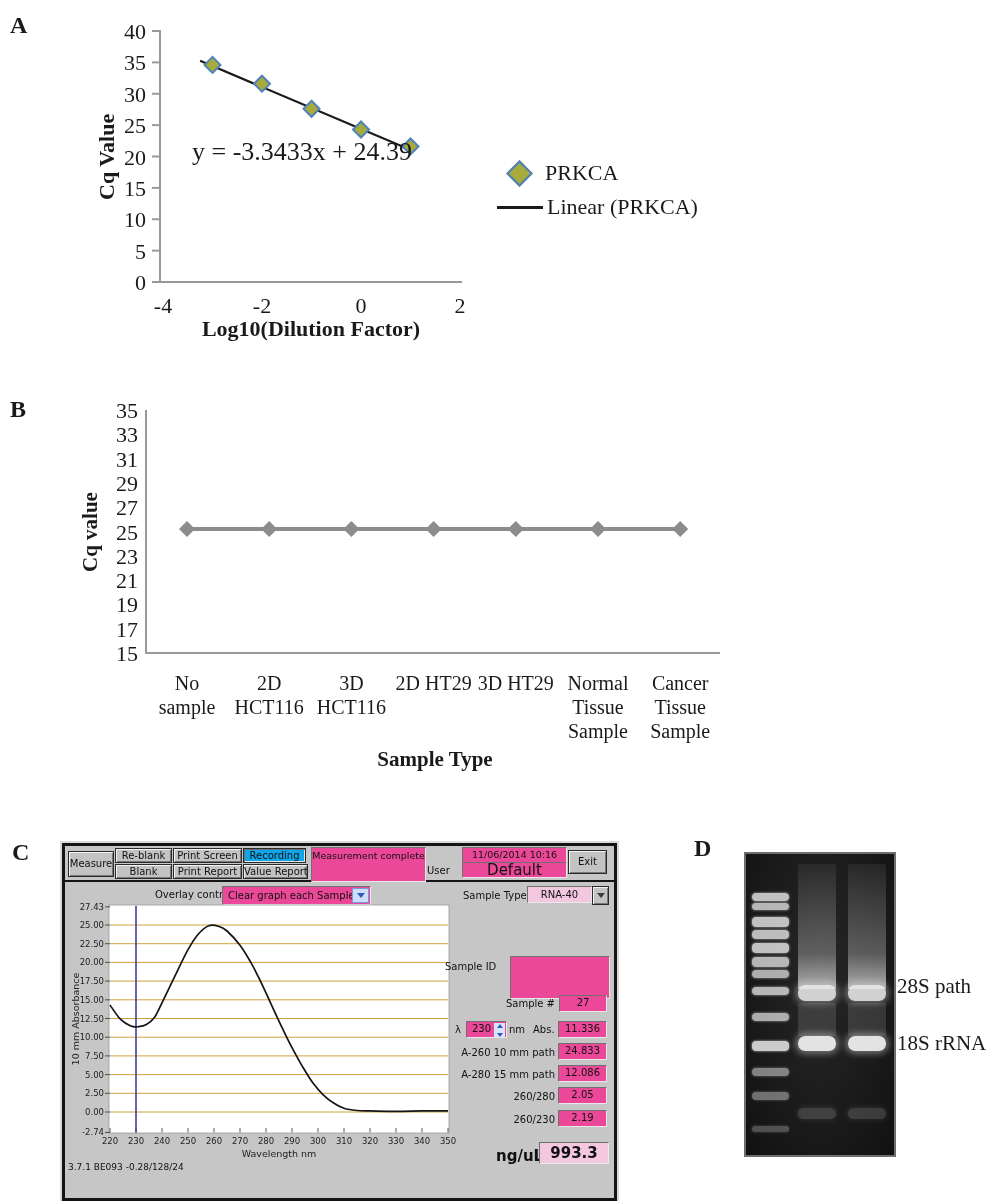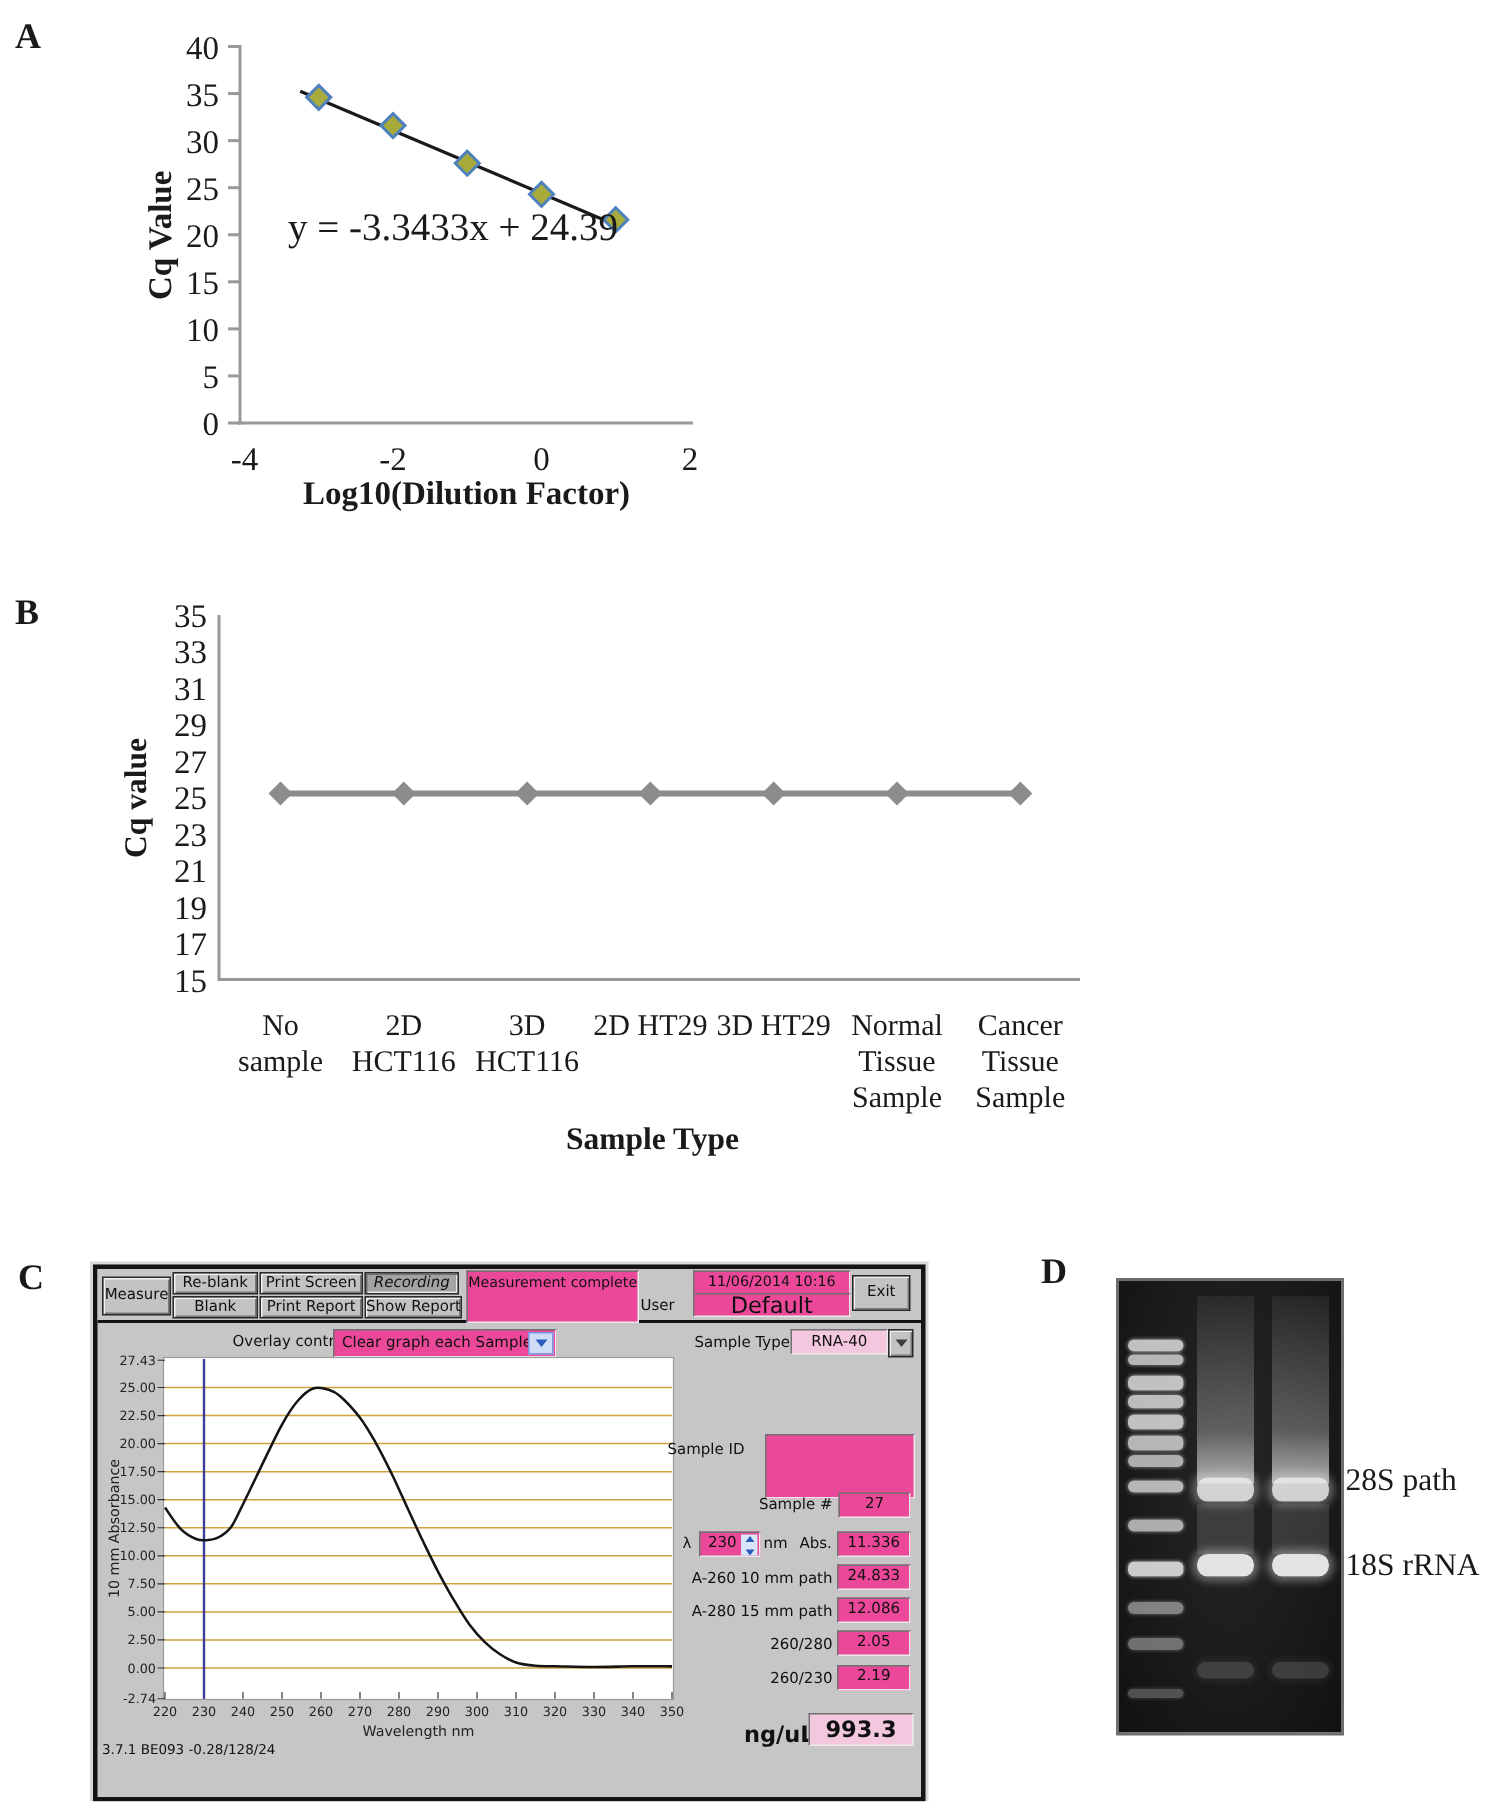--- a/index.html
+++ b/index.html
@@ -17,21 +17,21 @@
       background:#a6ab3c;border:2px solid #4f81bd;transform:rotate(45deg);}
   .legend-line{width:46px;height:3px;background:#1a1a1a;margin-right:4px;}
   
   .win{position:absolute;left:62px;top:843px;width:549px;height:352px;background:#c6c6c6;
        border:3px solid #141414;box-shadow:0 0 0 2px #d9d9d9;
        font-family:"DejaVu Sans",sans-serif;font-size:10px;color:#111;}
   .toolbar{position:absolute;left:0;top:0;width:100%;height:34px;border-bottom:2px solid #141414;background:#c6c6c6;}
   .btn3d{position:absolute;background:#c3c3c3;border:1px solid #2a2a2a;
          box-shadow:inset 1px 1px 0 #f2f2f2, inset -1px -1px 0 #787878;
          text-align:center;color:#111;font-size:10px;overflow:hidden;white-space:nowrap;cursor:default;}
-  .pressed{background:#a3a3a3;box-shadow:inset 1px 1px 0 #6f6f6f, inset -1px -1px 0 #e6e6e6;font-style:italic;}
+  .pressed{background:#0ea5e9;box-shadow:inset 1px 1px 0 #6f6f6f, inset -1px -1px 0 #e6e6e6;}
   .sunken{position:absolute;background:#ec4899;border:1px solid #707070;
           border-right-color:#e9e9e9;border-bottom-color:#e9e9e9;overflow:hidden;}
   .pinkbox{background:#f3c8de;}
   .lbl{position:absolute;white-space:nowrap;}
   .rlbl{position:absolute;white-space:nowrap;text-align:right;}
   .val{text-align:center;line-height:14px;}
   .arrow-dn-blue{width:0;height:0;border-left:4px solid transparent;border-right:4px solid transparent;border-top:5px solid #2c5bbf;}
   .arrow-dn-dark{width:0;height:0;border-left:4px solid transparent;border-right:4px solid transparent;border-top:5px solid #3c3c3c;}
   .spin-col{position:absolute;right:1px;top:1px;width:11px;height:13px;background:#d8e4f8;
             display:flex;flex-direction:column;align-items:center;justify-content:space-between;padding:1px 0;}
@@ -81,20 +81,30 @@
       <line x1="200.125" y1="60.770325625" x2="409.015" y2="149.302581275" stroke="#1a1a1a" stroke-width="2.2"></line>
       <path d="M212.5,56.88499999999999 L220.5,64.88499999999999 L212.5,72.88499999999999 L204.5,64.88499999999999 Z" fill="#a6ab3c" stroke="#4f81bd" stroke-width="2"></path>
       <path d="M262,75.70999999999998 L270,83.70999999999998 L262,91.70999999999998 L254,83.70999999999998 Z" fill="#a6ab3c" stroke="#4f81bd" stroke-width="2"></path>
       <path d="M311.5,100.80999999999997 L319.5,108.80999999999997 L311.5,116.80999999999997 L303.5,108.80999999999997 Z" fill="#a6ab3c" stroke="#4f81bd" stroke-width="2"></path>
       <path d="M361,121.51749999999998 L369,129.51749999999998 L361,137.51749999999998 L353,129.51749999999998 Z" fill="#a6ab3c" stroke="#4f81bd" stroke-width="2"></path>
       <path d="M410.5,138.45999999999998 L418.5,146.45999999999998 L410.5,154.45999999999998 L402.5,146.45999999999998 Z" fill="#a6ab3c" stroke="#4f81bd" stroke-width="2"></path>
       <text x="302" y="160" text-anchor="middle" font-size="26" font-family="&quot;Liberation Serif&quot;,serif" fill="#1a1a1a" font-weight="normal">y = -3.3433x + 24.39</text>
     </svg>
   <div class="vlabel" style="left:94px;top:87px;height:140px;font-size:22px;">Cq Value</div>
   <div class="hlabel" style="left:161px;top:316px;width:300px;font-size:22px;">Log10(Dilution Factor)</div>
+  <div class="legend">
+    <div class="legend-row">
+      <span class="legend-diamond"></span>
+      <span>PRKCA</span>
+    </div>
+    <div class="legend-row">
+      <span class="legend-line"></span>
+      <span>Linear (PRKCA)</span>
+    </div>
+  </div>
 
   <svg id="chart-b" class="abs" style="left:0;top:390px;" width="1000" height="420">
       <line x1="146" y1="20" x2="146" y2="264" stroke="#999" stroke-width="2"></line>
       <line x1="146" y1="263" x2="720" y2="263" stroke="#999" stroke-width="2"></line>
       <text x="138" y="271" text-anchor="end" font-size="22" font-family="&quot;Liberation Serif&quot;,serif" fill="#1a1a1a" font-weight="normal">15</text>
       <text x="138" y="246.7" text-anchor="end" font-size="22" font-family="&quot;Liberation Serif&quot;,serif" fill="#1a1a1a" font-weight="normal">17</text>
       <text x="138" y="222.4" text-anchor="end" font-size="22" font-family="&quot;Liberation Serif&quot;,serif" fill="#1a1a1a" font-weight="normal">19</text>
       <text x="138" y="198.1" text-anchor="end" font-size="22" font-family="&quot;Liberation Serif&quot;,serif" fill="#1a1a1a" font-weight="normal">21</text>
       <text x="138" y="173.8" text-anchor="end" font-size="22" font-family="&quot;Liberation Serif&quot;,serif" fill="#1a1a1a" font-weight="normal">23</text>
       <text x="138" y="149.5" text-anchor="end" font-size="22" font-family="&quot;Liberation Serif&quot;,serif" fill="#1a1a1a" font-weight="normal">25</text>
@@ -123,21 +133,21 @@
   <div class="hlabel" style="left:285px;top:747px;width:300px;font-size:21px;">Sample Type</div>
 
   <div class="win">
     <div class="toolbar">
       <div class="btn3d" style="left:3px;top:5px;width:44px;height:24px;line-height:24px;">Measure</div>
       <div class="btn3d" style="left:50px;top:2px;width:55px;height:13px;line-height:13px;">Re-blank</div>
       <div class="btn3d" style="left:50px;top:18px;width:55px;height:13px;line-height:13px;">Blank</div>
       <div class="btn3d" style="left:108px;top:2px;width:67px;height:13px;line-height:13px;">Print Screen</div>
       <div class="btn3d" style="left:108px;top:18px;width:67px;height:13px;line-height:13px;">Print Report</div>
       <div class="btn3d pressed" style="left:178px;top:2px;width:61px;height:13px;line-height:13px;">Recording</div>
-      <div class="btn3d" style="left:178px;top:18px;width:63px;height:13px;line-height:13px;">Show Report</div>
+      <div class="btn3d" style="left:178px;top:18px;width:63px;height:13px;line-height:13px;">Value Report</div>
       <div class="sunken" style="left:246px;top:1px;width:113px;height:31px;text-align:center;padding-top:2px;font-size:9.5px;">Measurement complete</div>
       <div class="lbl" style="left:362px;top:19px;">User</div>
       <div class="sunken val" style="left:397px;top:1px;width:103px;height:14px;font-size:9.5px;">11/06/2014 10:16</div>
       <div class="sunken val" style="left:397px;top:16px;width:103px;height:14px;font-size:15px;">Default</div>
       <div class="btn3d" style="left:503px;top:4px;width:37px;height:22px;line-height:22px;">Exit</div>
     </div>
 
     <div class="lbl" style="left:90px;top:43px;">Overlay control</div>
     <div class="sunken" style="left:157px;top:40px;width:147px;height:17px;">
       <span class="lbl" style="left:5px;top:3px;">Clear graph each Sample</span>

